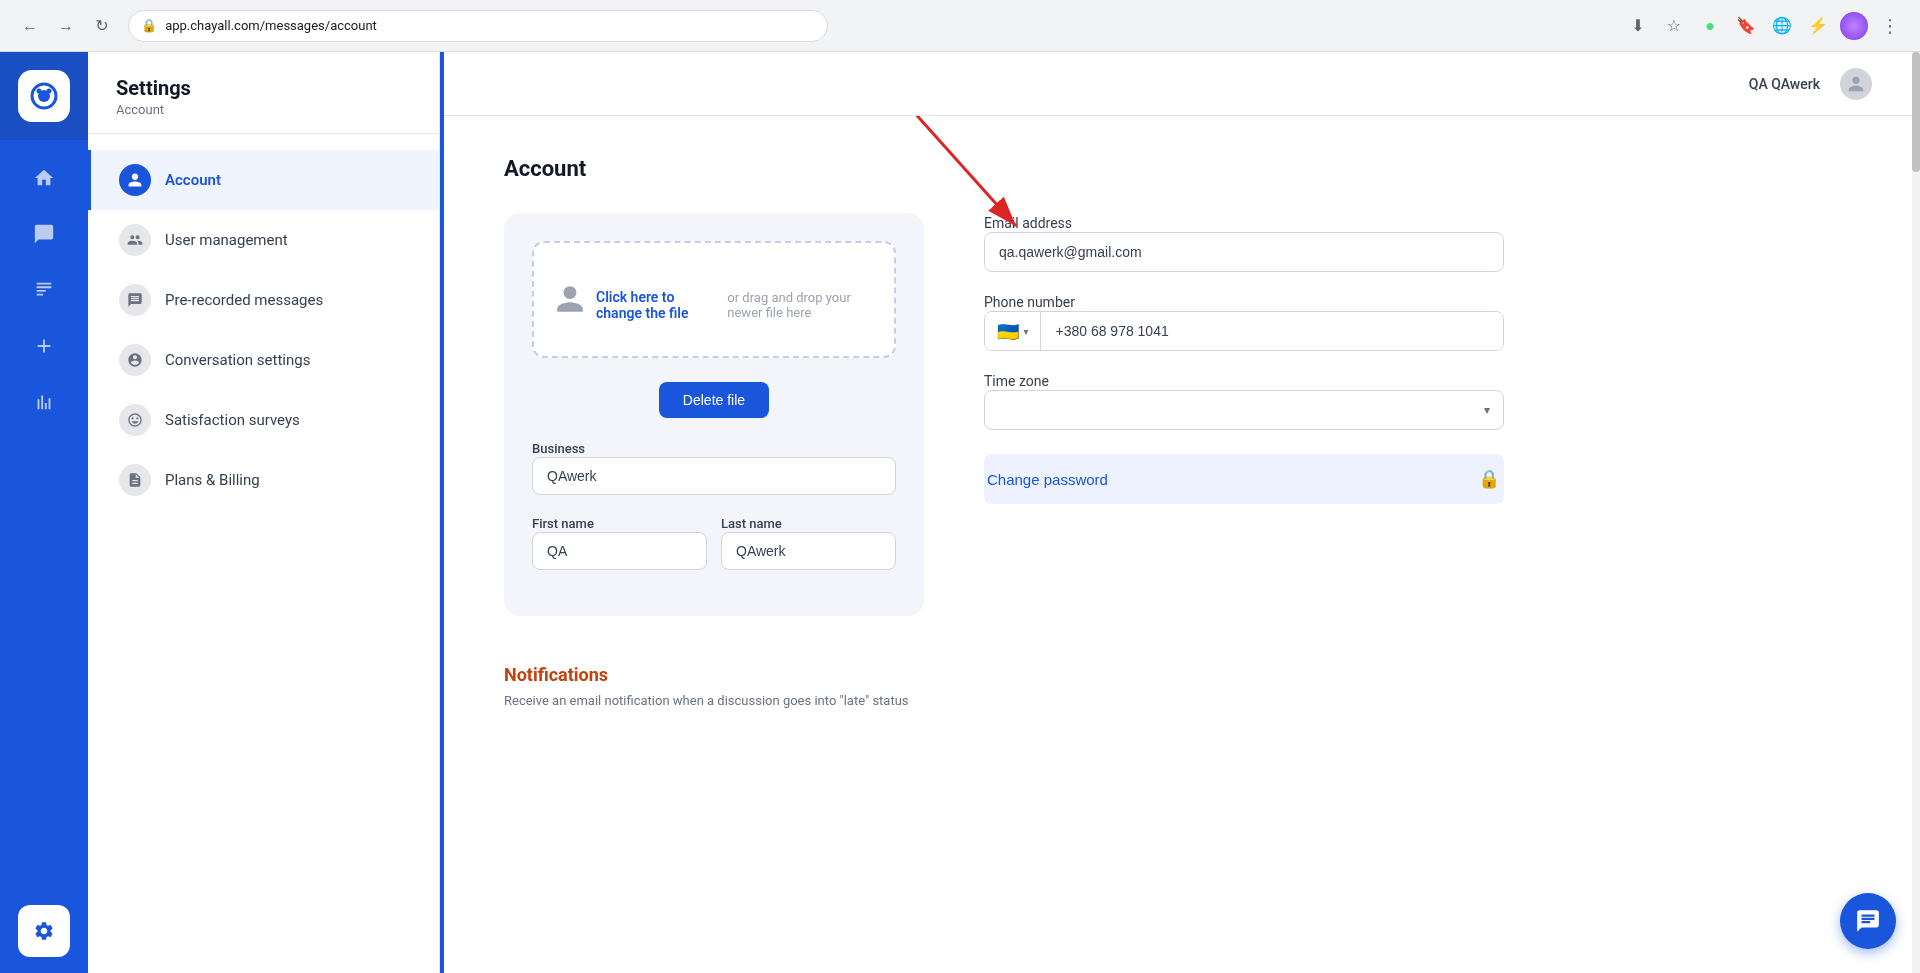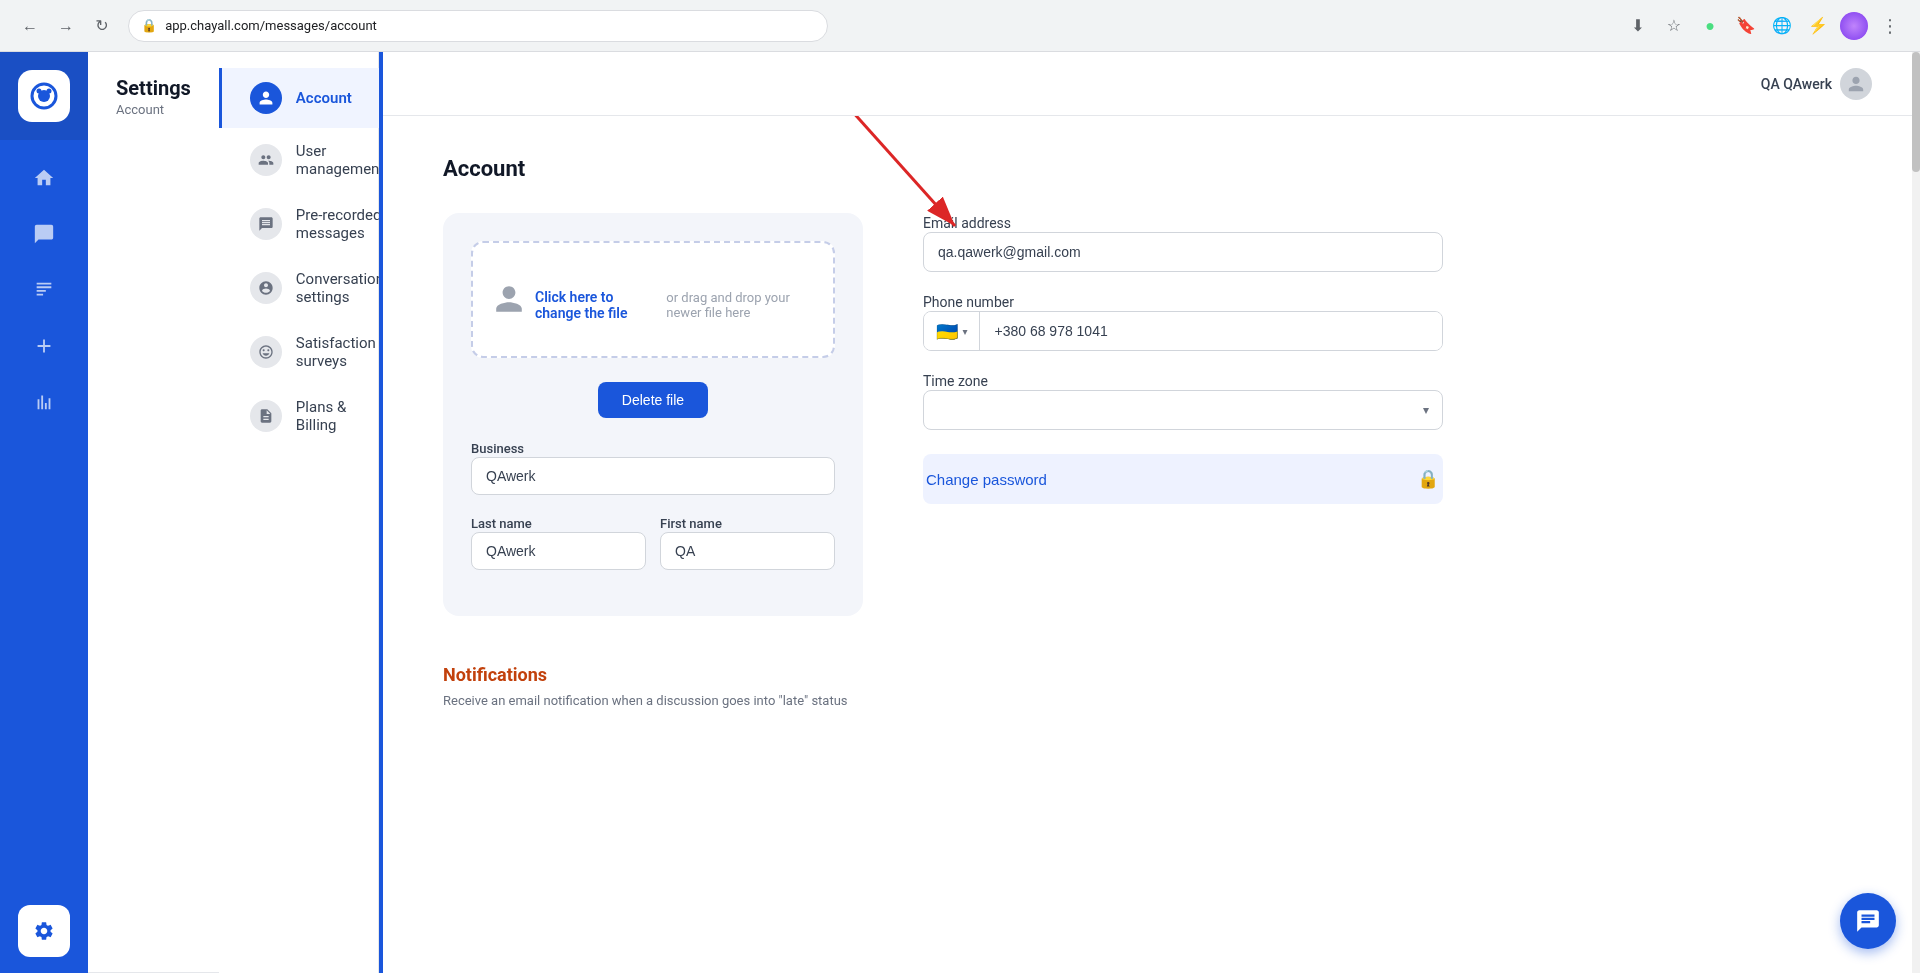--- a/index.html
+++ b/index.html
@@ -106,26 +106,26 @@
       align-items: center;
       justify-content: center;
       background: white;
       color: #1a56db;
       font-size: 20px;
       cursor: pointer;
     }
 
     
     .settings-sidebar {
-      width: 291px;
+      width: 352px;
       background: white;
       border-right: 1px solid #e5e7eb;
       flex-shrink: 0;
       display: flex;
-      flex-direction: row;
+      flex-direction: column;
     }
     .settings-header {
       padding: 24px 28px 16px;
       border-bottom: 1px solid #e5e7eb;
     }
     .settings-title {
       font-size: 20px;
       font-weight: 700;
       color: #111827;
     }
@@ -186,21 +186,21 @@
       padding: 0 40px;
       height: 64px;
       display: flex;
       align-items: center;
       justify-content: flex-end;
       flex-shrink: 0;
     }
     .user-info {
       display: flex;
       align-items: center;
-      gap: 8px;
+      gap: 20px;
     }
     .user-name {
       font-size: 14px;
       color: #374151;
       font-weight: 500;
     }
     .user-avatar {
       width: 32px;
       height: 32px;
       border-radius: 50%;
@@ -634,26 +634,26 @@
 
             <button class="delete-file-btn">Delete file</button>
 
             <div class="form-fields">
               <div class="field-group">
                 <label class="field-label">Business</label>
                 <input class="field-input" type="text" value="QAwerk" style="">
               </div>
               <div class="name-row">
                 <div class="field-group">
+                  <label class="field-label">First name</label>
+                  <input class="field-input" type="text" value="QA" style="">
+                </div>
+                <div class="field-group">
                   <label class="field-label">Last name</label>
                   <input class="field-input" type="text" value="QAwerk" style="">
-                </div>
-                <div class="field-group">
-                  <label class="field-label">First name</label>
-                  <input class="field-input" type="text" value="QA" style="">
                 </div>
               </div>
             </div>
           </div>
         </div>
 
         <div class="right-column">
           <div class="right-field-group">
             <label class="right-field-label">Email address</label>
             <input class="right-field-input" type="email" value="qa.qawerk@gmail.com" style="">

